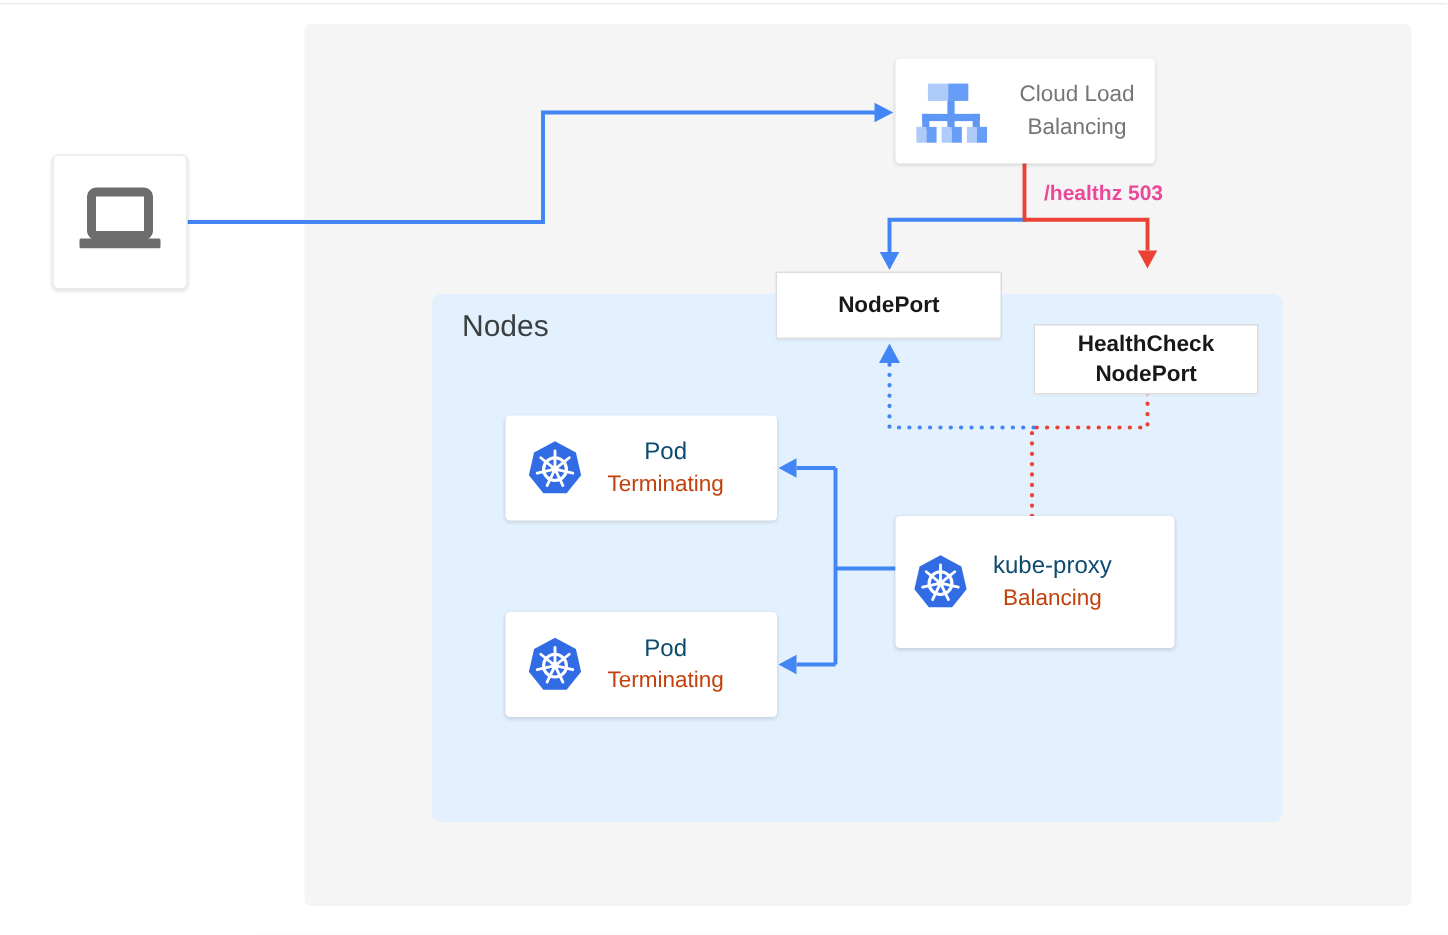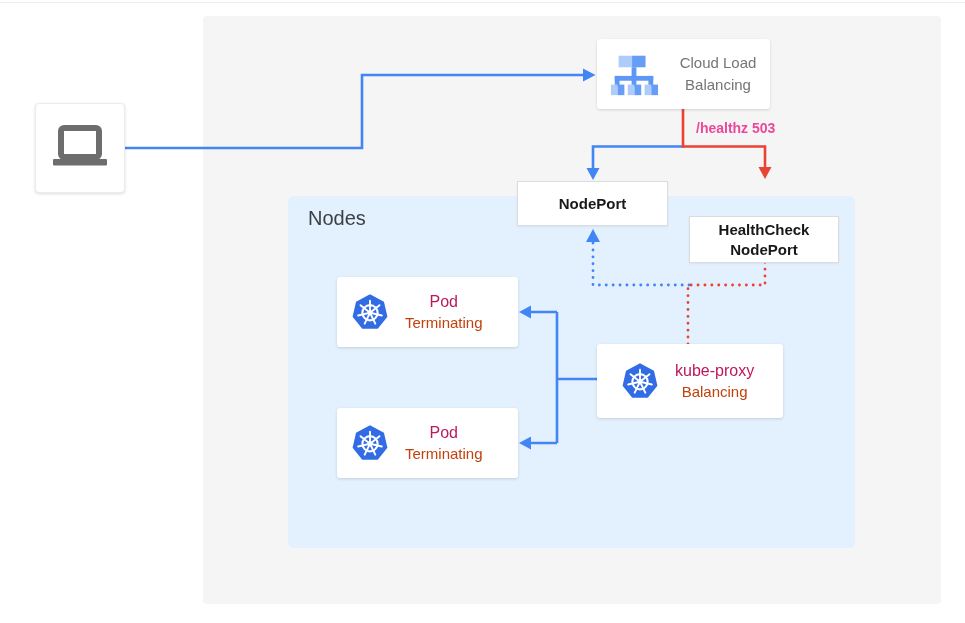--- a/index.html
+++ b/index.html
@@ -31,24 +31,24 @@
 
   .port-box { position:absolute; background:#fff; border:1px solid #dadce0; z-index:4;
     box-shadow:0 1px 2px rgba(0,0,0,0.06); display:flex; align-items:center; justify-content:center;
     font-size:15px; font-weight:bold; color:#17181a; text-align:center; line-height:1.3; }
   .nodeport-box { left:517px; top:181px; width:151px; height:45px;text-align:center; }
   .hc-nodeport-box { left:689px; top:180px; width:150px; height:47px; padding:0 14px;margin-top:36px; }
 
   .pod-card { width:181px; height:70px; padding-left:14px; }
   .pod-card-1 { left:337px; top:277px; }
   .pod-card-2 { left:337px; top:408px; }
-  .kproxy-card { left:597px; top:344px; width:186px; height:74px; padding-left:24px; }
+  .kproxy-card { left:597px; top:344px; width:186px; height:88px; padding-left:11px; }
 
   .entity-text { margin-left:16px; }
-  .entity-title { font-size:16px; color:#be185d; line-height:1.2; }
+  .entity-title { font-size:16px; color:#0c4a6e; line-height:1.2; }
   .entity-sub { font-size:15px; color:#c2410c; line-height:1.3; margin-top:2px; }
 
   .k8s-icon { width:38px; height:38px; flex:0 0 auto; }
 </style>
 </head>
 <body>
 
 <div class="canvas">
   <div class="top-hairline"></div>
   <div class="gray-panel"></div>

